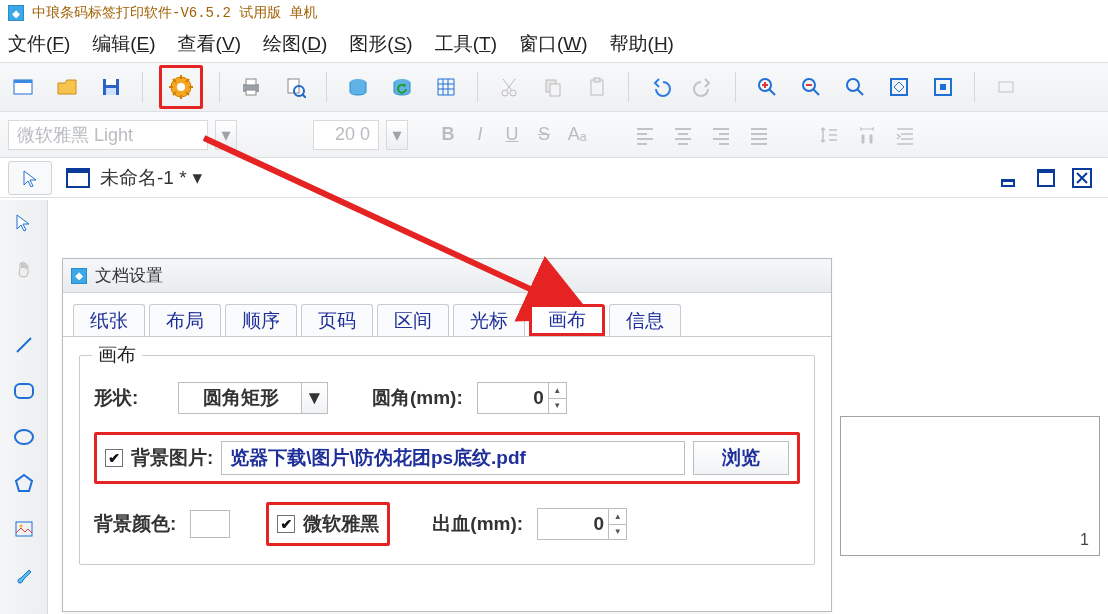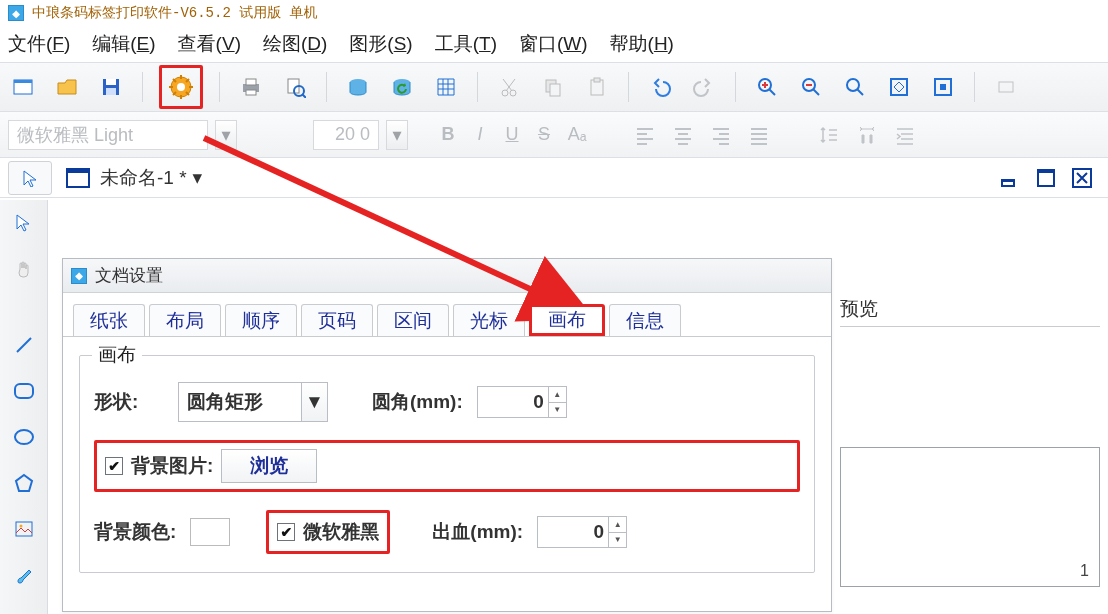--- a/index.html
+++ b/index.html
@@ -205,24 +205,24 @@
     display: flex;
     align-items: center;
     gap: 14px;
     font-size: 19px;
     margin-bottom: 18px;
     font-weight: bold;
   }
   .select {
     border: 1px solid #b9bec4;
     background: #fff;
-    height: 40px;
-    display: inline-flex;
-    align-items: center;
-    padding: 0 8px;
+    height: 32px;
+    display: inline-flex;
+    align-items: center;
+    padding: 0 24px;
     min-width: 150px;
     position: relative;
   }
   .select .chev {
     position: absolute; right: 0; top: 0; bottom: 0; width: 26px;
     border-left: 1px solid #b9bec4;
     display: flex; align-items: center; justify-content: center;
     background: linear-gradient(#fff,#f0f2f4);
   }
   .num {
@@ -651,20 +651,23 @@
             <div>▲</div>
             <div>▼</div>
           </span>
       </span>
     </div>
 
     <div class="row">
       <span class="hl-box" style="width:100%;">
         <span class="chk">✔</span>
         <span>背景图片:</span>
+        <span class="path-box" style="flex:1;border:1px solid #b9bec4;">
+          <span>览器下载\图片\防伪花团ps底纹.pdf</span>
+        </span>
         <span class="btn">浏览</span>
       </span>
     </div>
 
     <div class="row" style="margin-bottom:4px">
       <span>背景颜色:</span>
       <span class="color-swatch"></span>
       <span style="width:8px"></span>
       <span class="hl-box">
         <span class="chk">✔</span>
@@ -677,21 +680,20 @@
         <span class="spin">
             <div>▲</div>
             <div>▼</div>
           </span>
       </span>
     </div>
   </div>
 </div>
 
 <div class="preview">
-  <div class="preview-title">预览</div>
   <div class="preview-frame">
     <span class="pg">1</span>
   </div>
 </div>
 
 <svg class="arrow-svg" width="440" height="240">
   <defs>
     <marker id="arrhead" markerWidth="14" markerHeight="14" refX="10" refY="6" orient="auto">
       <path d="M0 0L12 6L0 12z" fill="#e62323"></path>
     </marker>

